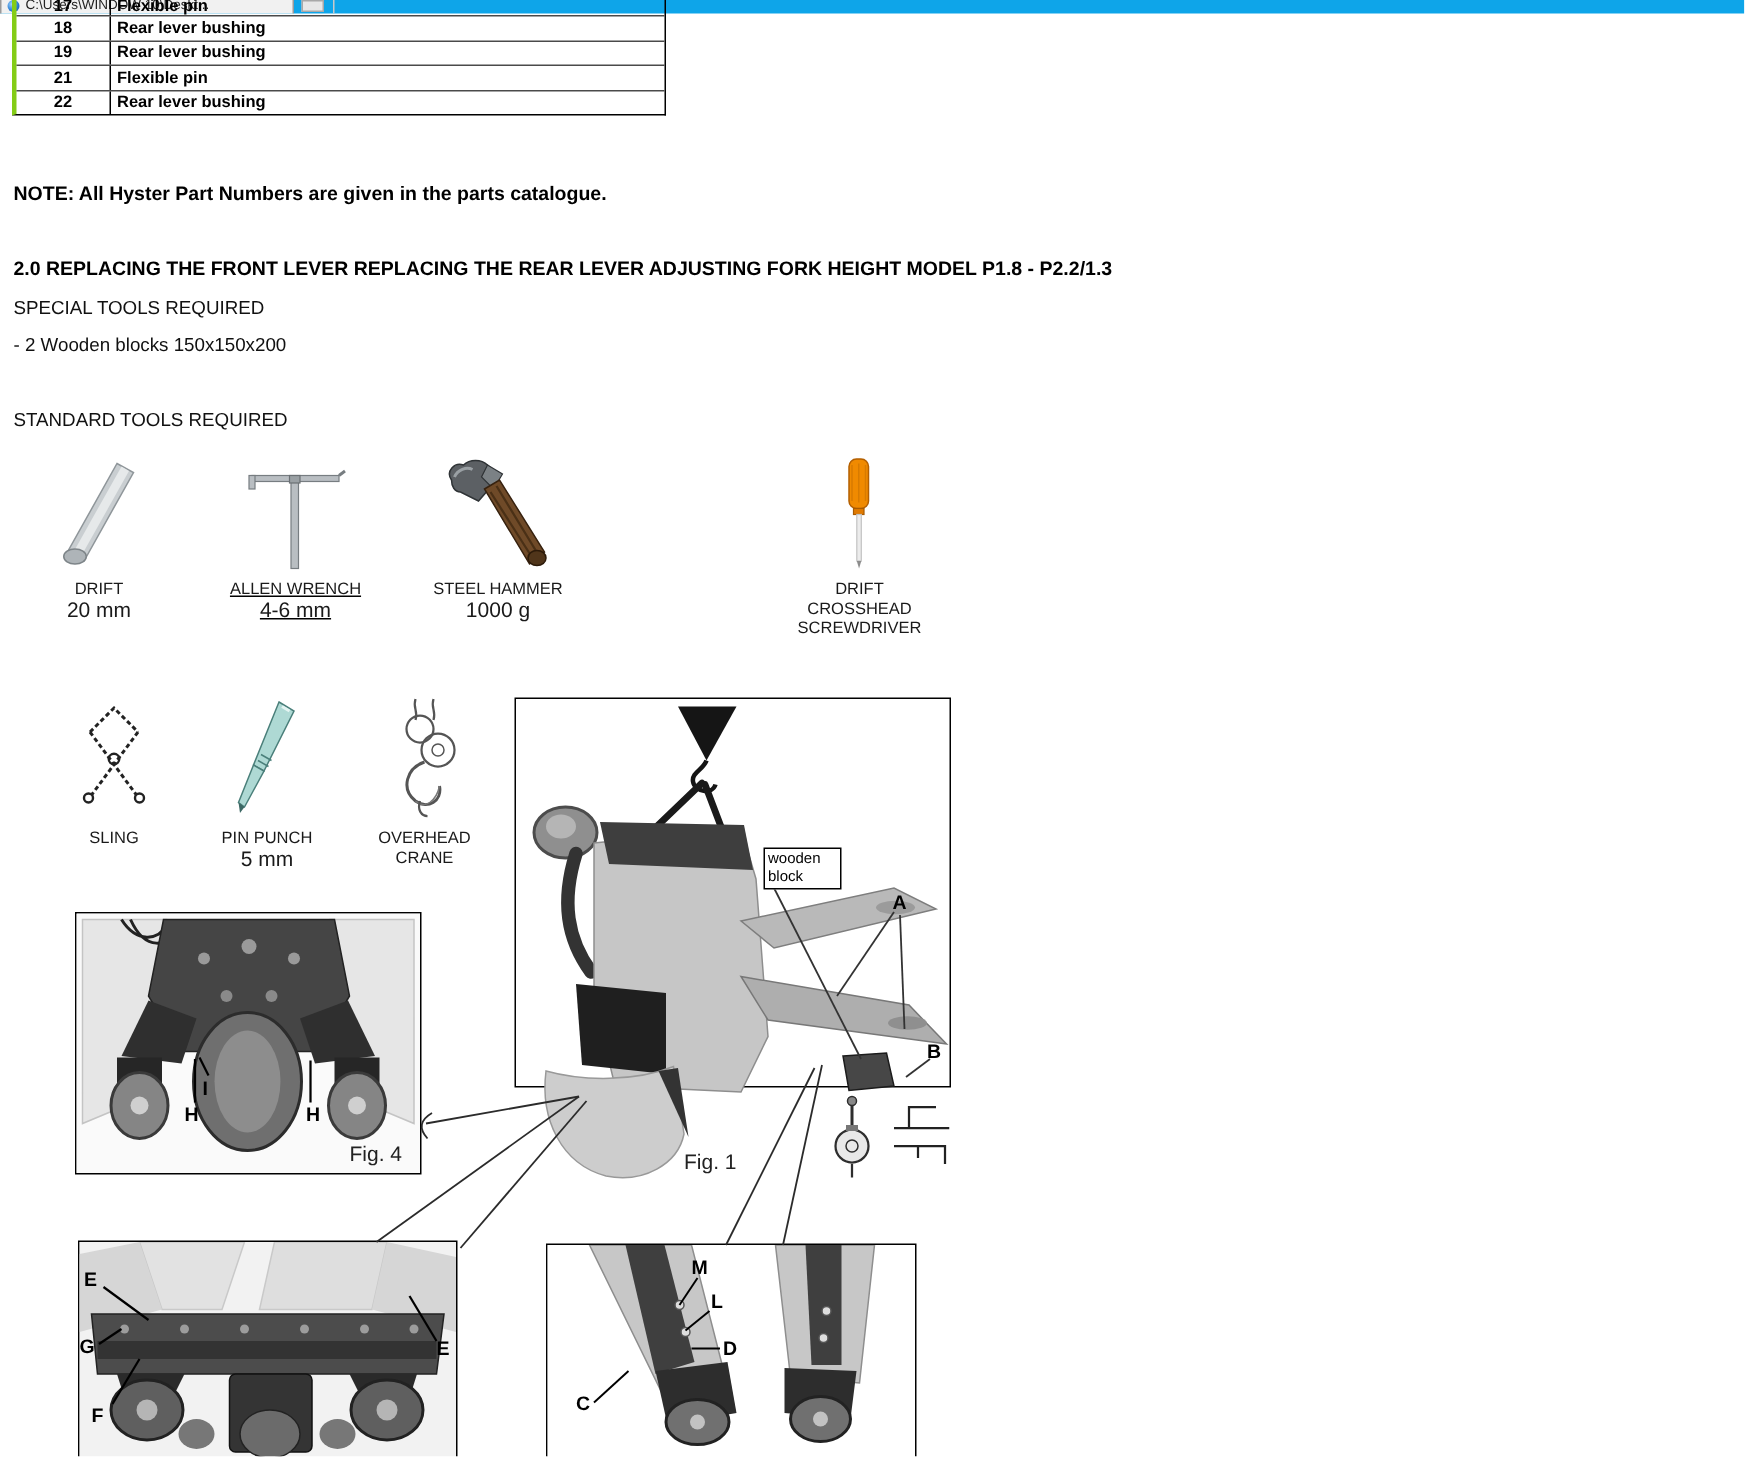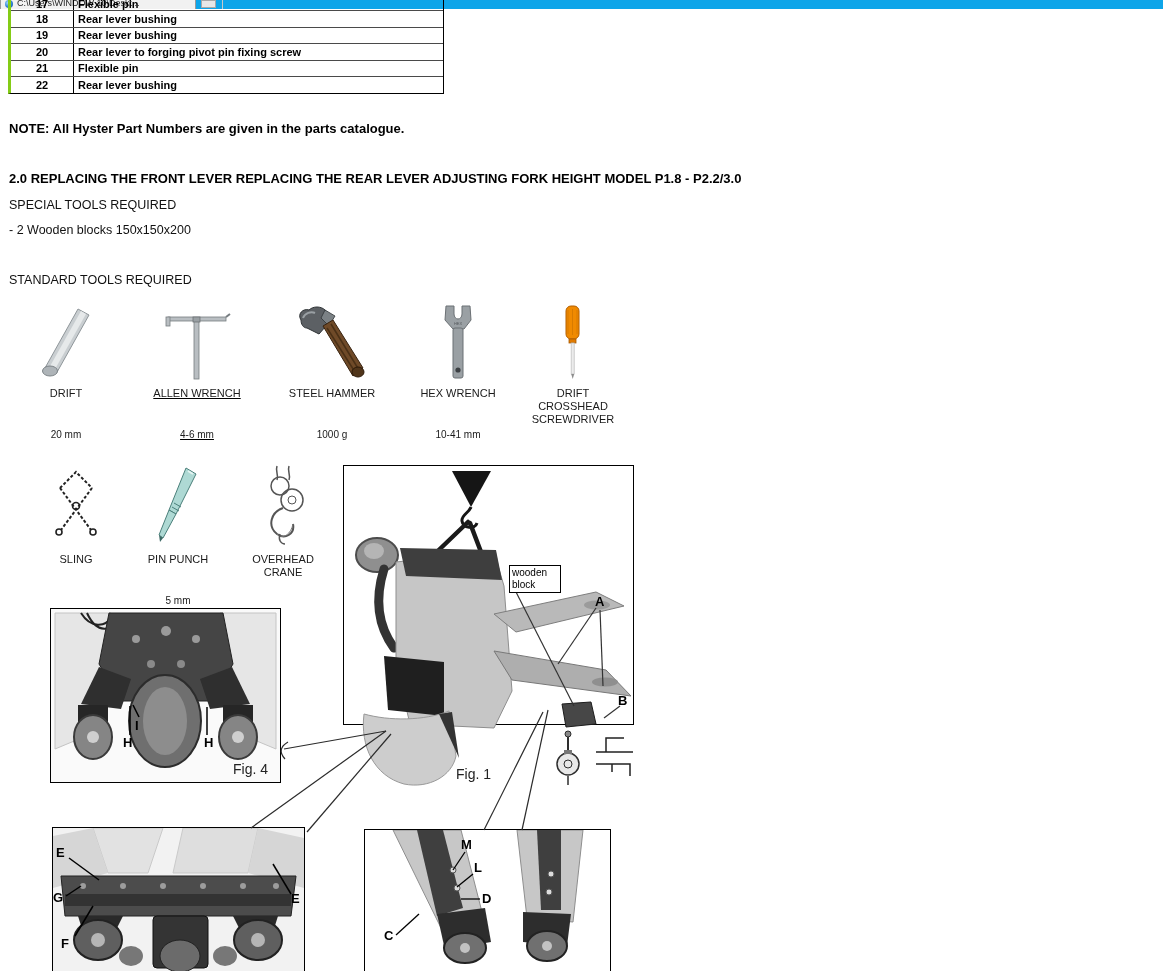--- a/index.html
+++ b/index.html
@@ -33,21 +33,21 @@
   
   .tline{position:absolute;left:9px;white-space:nowrap;}
   .b13{font-weight:bold;font-size:13px;}
   .r13{font-size:12.5px;color:#111;}
 
   
   .tool{position:absolute;width:120px;display:flex;flex-direction:column;align-items:center;}
   .ticon{height:84px;display:flex;align-items:flex-end;justify-content:center;}
   .ticon2{height:88px;display:flex;align-items:flex-end;justify-content:center;}
   .tname{font-size:11px;line-height:13px;text-align:center;margin-top:3px;max-width:96px;color:#1a1a1a;}
-  .tsize{font-size:10px;line-height:13px;color:#1a1a1a;margin-top:28px;}
+  .tsize{font-size:14px;line-height:13px;color:#1a1a1a;}
 
   
   .figbox{position:absolute;border:1px solid #000;background:#fff;box-sizing:border-box;}
   .figbox svg{display:block;}
   .flabel{position:absolute;font-weight:bold;font-size:13px;line-height:14px;color:#000;}
   .fcap{position:absolute;font-size:14px;color:#222;}
   .wbbox{position:absolute;border:1px solid #000;background:#fff;font-size:10px;
          line-height:12px;padding:1px 2px;width:46px;height:24px;}
   .overlay{position:absolute;left:0;top:600px;pointer-events:none;}
 </style>
@@ -72,35 +72,31 @@
     </div>
     <div class="prow">
       <div class="pnum">18</div>
       <div class="pdesc">Rear lever bushing</div>
     </div>
     <div class="prow">
       <div class="pnum">19</div>
       <div class="pdesc">Rear lever bushing</div>
     </div>
     <div class="prow">
-      <div class="pnum">20</div>
-      <div class="pdesc">Rear lever to forging pivot pin fixing screw</div>
-    </div>
-    <div class="prow">
       <div class="pnum">21</div>
       <div class="pdesc">Flexible pin</div>
     </div>
     <div class="prow">
       <div class="pnum">22</div>
       <div class="pdesc">Rear lever bushing</div>
     </div>
   </div>
 
   <div class="tline b13" style="top:121px;">NOTE: All Hyster Part Numbers are given in the parts catalogue.</div>
-  <div class="tline b13" style="top:171px;">2.0 REPLACING THE FRONT LEVER REPLACING THE REAR LEVER ADJUSTING FORK HEIGHT MODEL P1.8 - P2.2/3.0</div>
+  <div class="tline b13" style="top:171px;">2.0 REPLACING THE FRONT LEVER REPLACING THE REAR LEVER ADJUSTING FORK HEIGHT MODEL P1.8 - P2.2/1.3</div>
   <div class="tline r13" style="top:198px;">SPECIAL TOOLS REQUIRED</div>
   <div class="tline r13" style="top:223px;">- 2 Wooden blocks 150x150x200</div>
   <div class="tline r13" style="top:273px;">STANDARD TOOLS REQUIRED</div>
 
   <div class="tool" style="left:6px;top:300px;">
     <div class="ticon">
       <svg width="56" height="80" viewBox="0 0 56 80">
         <polygon points="40,5 51,11 18,70 7,64" fill="#c9ced1" stroke="#8f969a" stroke-width="1"></polygon>
         <polygon points="43,7 48,10 16,67 11,64" fill="#e6e9ea"></polygon>
         <ellipse cx="12" cy="67" rx="7.5" ry="5" fill="#aeb4b8" stroke="#7d8488"></ellipse>
@@ -132,32 +128,20 @@
         <polygon points="30,6 40,12 34,22 26,14" fill="#7b8185" stroke="#2f3336" stroke-width="0.8"></polygon>
         <polygon points="28,22 38,16 68,64 58,72" fill="#6f4a28" stroke="#37220f" stroke-width="1"></polygon>
         <path d="M32,24 L60,68 M36,20 L64,66" stroke="#4a3016" stroke-width="1.5" fill="none"></path>
         <ellipse cx="63" cy="68" rx="6" ry="5" fill="#50351a" stroke="#2c1a09"></ellipse>
       </svg>
     </div>
     <div class="tname">STEEL HAMMER</div>
     <div class="tsize">1000 g</div>
   </div>
 
-  <div class="tool" style="left:398px;top:300px;">
-    <div class="ticon">
-      <svg width="36" height="80" viewBox="0 0 36 80">
-        <path d="M6,2 L14,2 L14,10 C14,13 16,15 18,15 C20,15 22,13 22,10 L22,2 L30,2 L31,16 L24,25 L13,25 L5,16 Z" fill="#9aa0a4" stroke="#6b7074" stroke-width="1"></path>
-        <rect x="13" y="24" width="10" height="50" rx="2" fill="#9aa0a4" stroke="#6b7074" stroke-width="1"></rect>
-        <circle cx="18" cy="66" r="2.6" fill="#3c4044"></circle>
-        <text x="18" y="21" font-size="4" fill="#55595d" text-anchor="middle">HEX</text>
-      </svg>
-    </div>
-    <div class="tname">HEX WRENCH</div>
-    <div class="tsize">10-41 mm</div>
-  </div>
 
   <div class="tool" style="left:513px;top:300px;">
     <div class="ticon">
       <svg width="22" height="80" viewBox="0 0 22 80">
         <rect x="4" y="2" width="13" height="33" rx="5" fill="#f08a00" stroke="#b35f00" stroke-width="1"></rect>
         <path d="M6,6 V30 M10.5,5 V31 M15,6 V30" stroke="#d87b00" stroke-width="1" fill="none"></path>
         <rect x="7" y="35" width="7" height="4" fill="#e07a00" stroke="#a85a00" stroke-width="0.8"></rect>
         <rect x="9.2" y="39" width="3" height="31" fill="#ececec" stroke="#c2c2c2" stroke-width="0.8"></rect>
         <polygon points="9.2,70 12.2,70 10.7,75" fill="#8c8c8c"></polygon>
       </svg>

